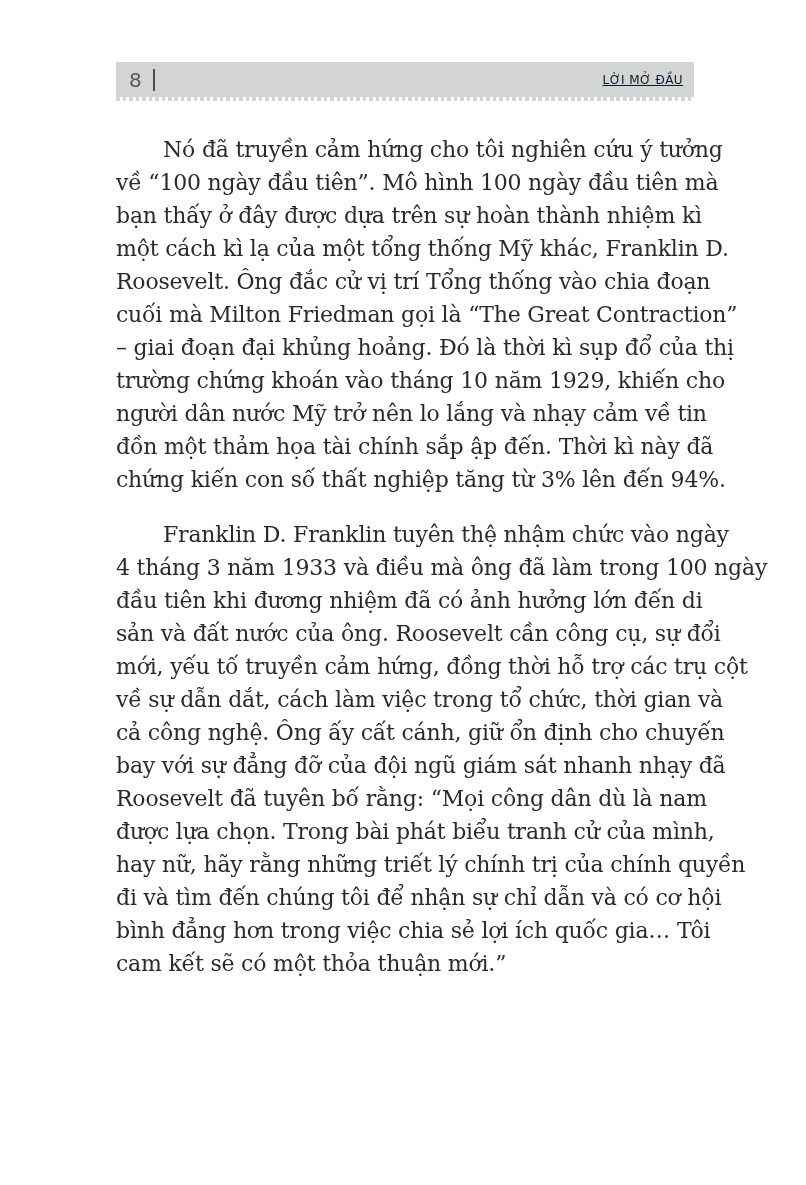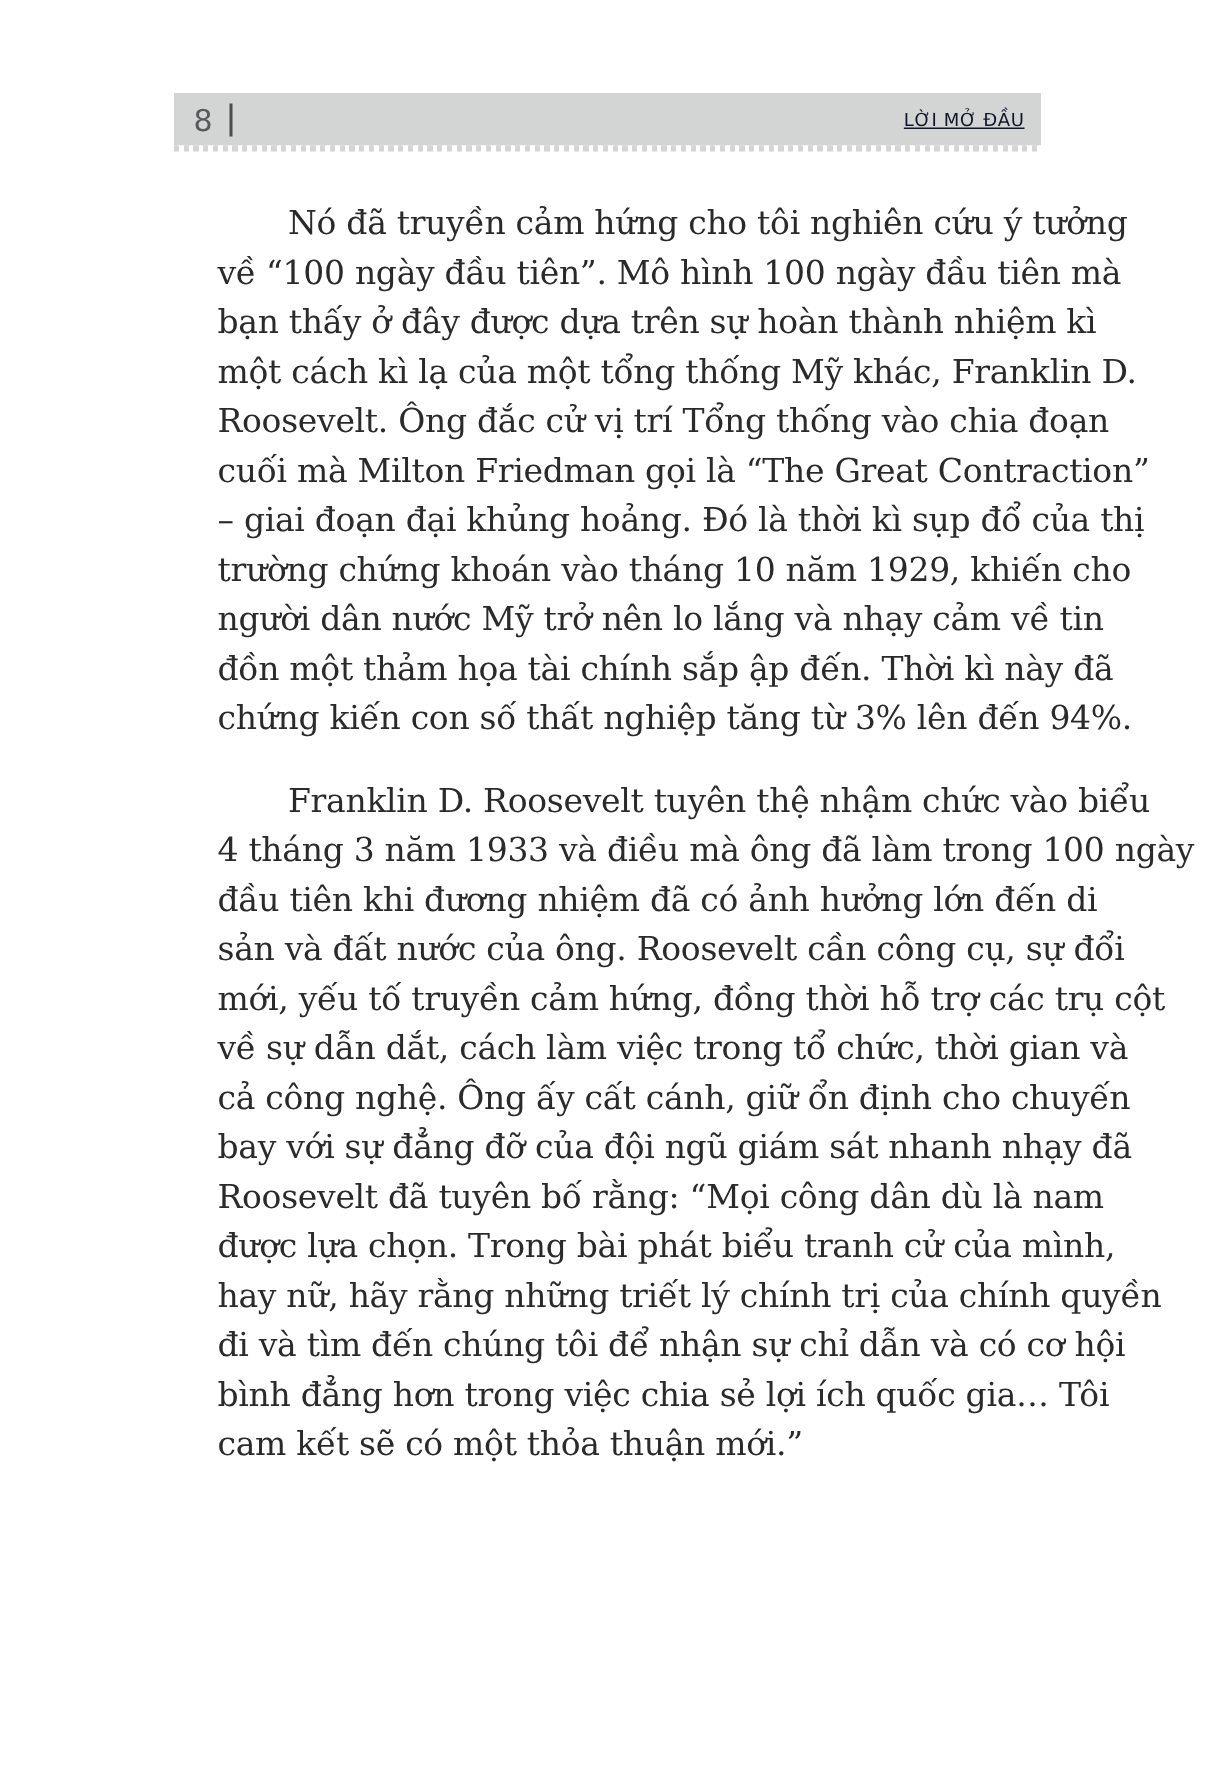--- a/index.html
+++ b/index.html
@@ -72,21 +72,20 @@
   .para + .para { margin-top: 22px; }
   .line {
     height: 33px;
     line-height: 33px;
     font-size: 22px;
     letter-spacing: -0.2px;
     white-space: nowrap;
     text-align: justify;
     text-align-last: justify;
     text-justify: inter-word;
-    margin-left: 29px;
   }
   .line.first { padding-left: 47px; }
   .line.last  { text-align-last: left; }
 </style>
 </head>
 <body>
 
 <div class="page">
 
   <div class="page-header">
@@ -109,21 +108,21 @@
       <div class="line">Roosevelt. Ông đắc cử vị trí Tổng thống vào chia đoạn</div>
       <div class="line">cuối mà Milton Friedman gọi là “The Great Contraction”</div>
       <div class="line">– giai đoạn đại khủng hoảng. Đó là thời kì sụp đổ của thị</div>
       <div class="line">trường chứng khoán vào tháng 10 năm 1929, khiến cho</div>
       <div class="line">người dân nước Mỹ trở nên lo lắng và nhạy cảm về tin</div>
       <div class="line">đồn một thảm họa tài chính sắp ập đến. Thời kì này đã</div>
       <div class="line last">chứng kiến con số thất nghiệp tăng từ 3% lên đến 94%.</div>
     </div>
 
     <div class="para">
-      <div class="line first">Franklin D. Roosevelt tuyên thệ nhậm chức vào biểu</div>
+      <div class="line first">Franklin D. Franklin tuyên thệ nhậm chức vào ngày</div>
       <div class="line">4 tháng 3 năm 1933 và điều mà ông đã làm trong 100 ngày</div>
       <div class="line">đầu tiên khi đương nhiệm đã có ảnh hưởng lớn đến di</div>
       <div class="line">sản và đất nước của ông. Roosevelt cần công cụ, sự đổi</div>
       <div class="line">mới, yếu tố truyền cảm hứng, đồng thời hỗ trợ các trụ cột</div>
       <div class="line">về sự dẫn dắt, cách làm việc trong tổ chức, thời gian và</div>
       <div class="line">cả công nghệ. Ông ấy cất cánh, giữ ổn định cho chuyến</div>
       <div class="line">bay với sự đẳng đỡ của đội ngũ giám sát nhanh nhạy đã</div>
       <div class="line">Roosevelt đã tuyên bố rằng: “Mọi công dân dù là nam</div>
       <div class="line">được lựa chọn. Trong bài phát biểu tranh cử của mình,</div>
       <div class="line">hay nữ, hãy rằng những triết lý chính trị của chính quyền</div>

